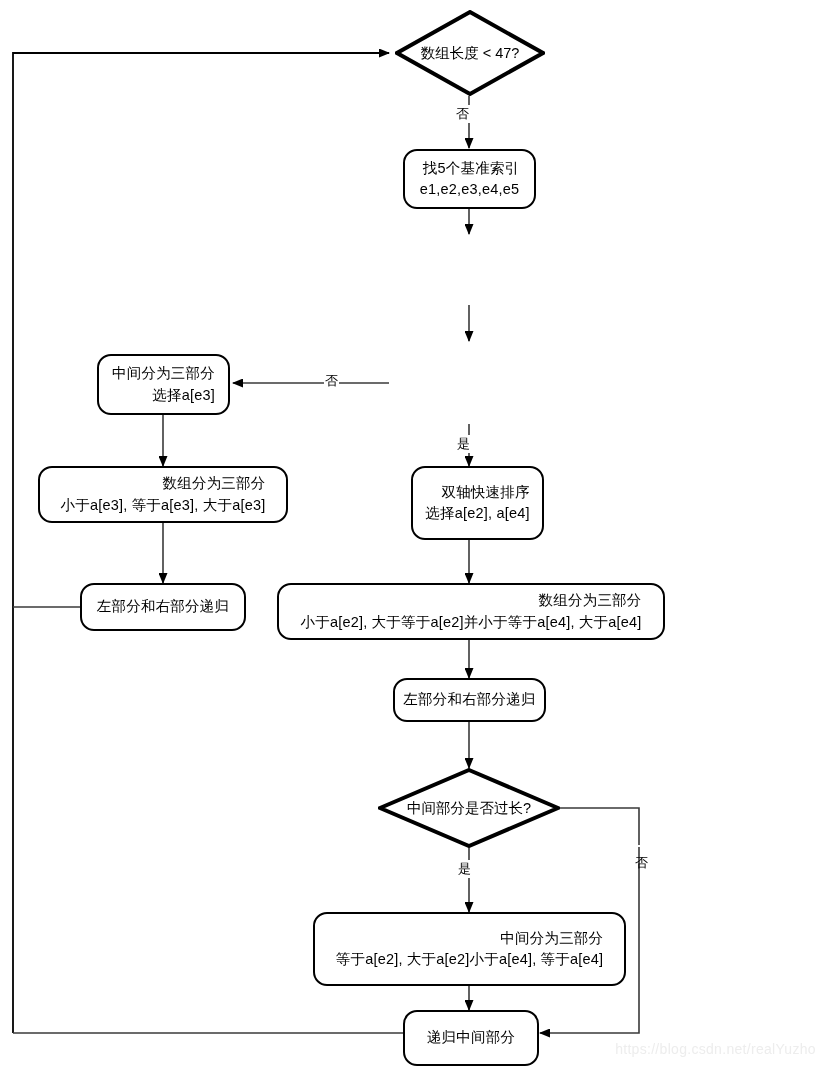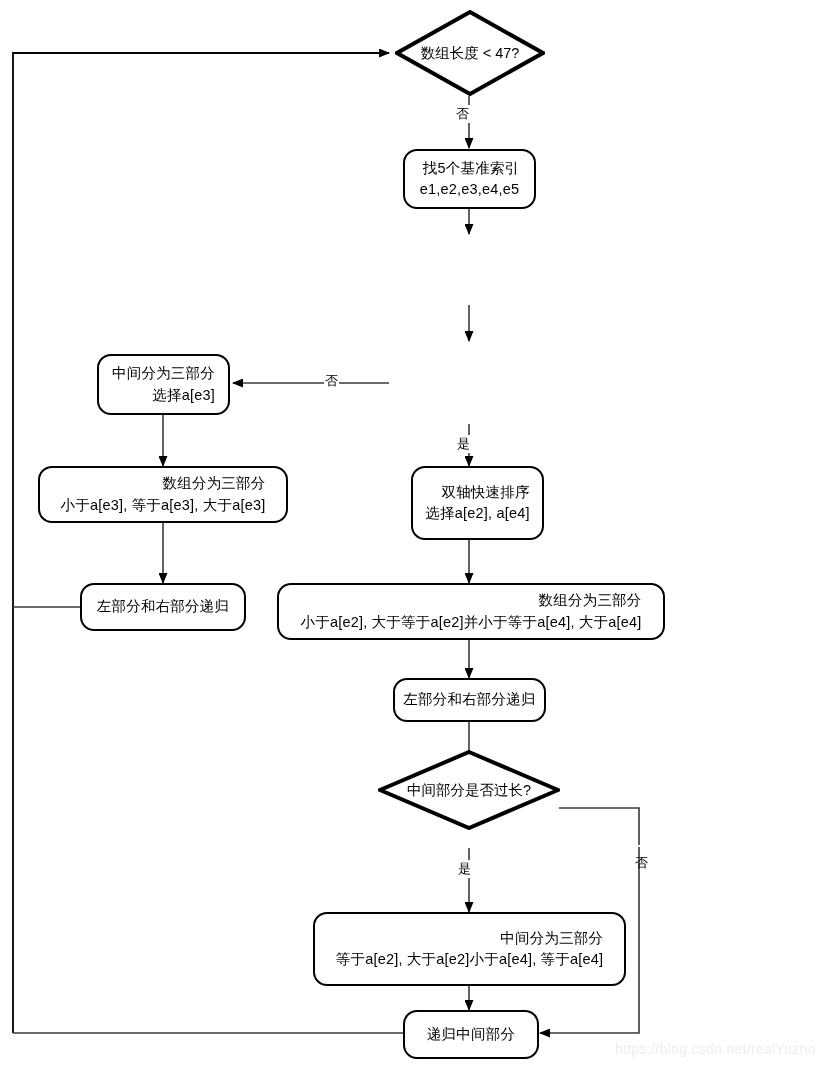--- a/index.html
+++ b/index.html
@@ -160,31 +160,31 @@
   <div class="node" style="left:80px; top:583px; width:166px; height:48px;">左部分和右部分递归</div>
 
   <div class="node" style="left:411px; top:466px; width:133px; height:74px;">双轴快速排序
 选择a[e2], a[e4]</div>
 
   <div class="node" style="left:277px; top:583px; width:388px; height:57px;">数组分为三部分
 小于a[e2], 大于等于a[e2]并小于等于a[e4], 大于a[e4]</div>
 
   <div class="node" style="left:393px; top:678px; width:153px; height:44px;">左部分和右部分递归</div>
 
-  <div class="diamond-wrap" style="left:378px; top:750px; width:182px; height:80px;align-items:center;">
+  <div class="diamond-wrap" style="left:378px; top:768px; width:182px; height:80px;align-items:center;">
     <svg viewBox="0 0 182 80" preserveAspectRatio="none">
       <polygon points="91,2 180,40 91,78 2,40" fill="#ffffff" stroke="#000000" stroke-width="4" vector-effect="non-scaling-stroke"></polygon>
     </svg>
     <span class="dtext">中间部分是否过长?</span>
   </div>
 
   <div class="edge-label" style="left:457px; top:860px;">是</div>
 
   <div class="edge-label vert" style="left:632px; top:845px;">否</div>
 
   <div class="node" style="left:313px; top:912px; width:313px; height:74px;">中间分为三部分
 等于a[e2], 大于a[e2]小于a[e4], 等于a[e4]</div>
 
-  <div class="node" style="left:403px; top:1010px; width:136px; height:49px;">递归中间部分</div>
+  <div class="node" style="left:403px; top:1010px; width:136px; height:56px;">递归中间部分</div>
 
   <div class="watermark">https://blog.csdn.net/realYuzhou</div>
 
 </div>
 
 </body></html>

